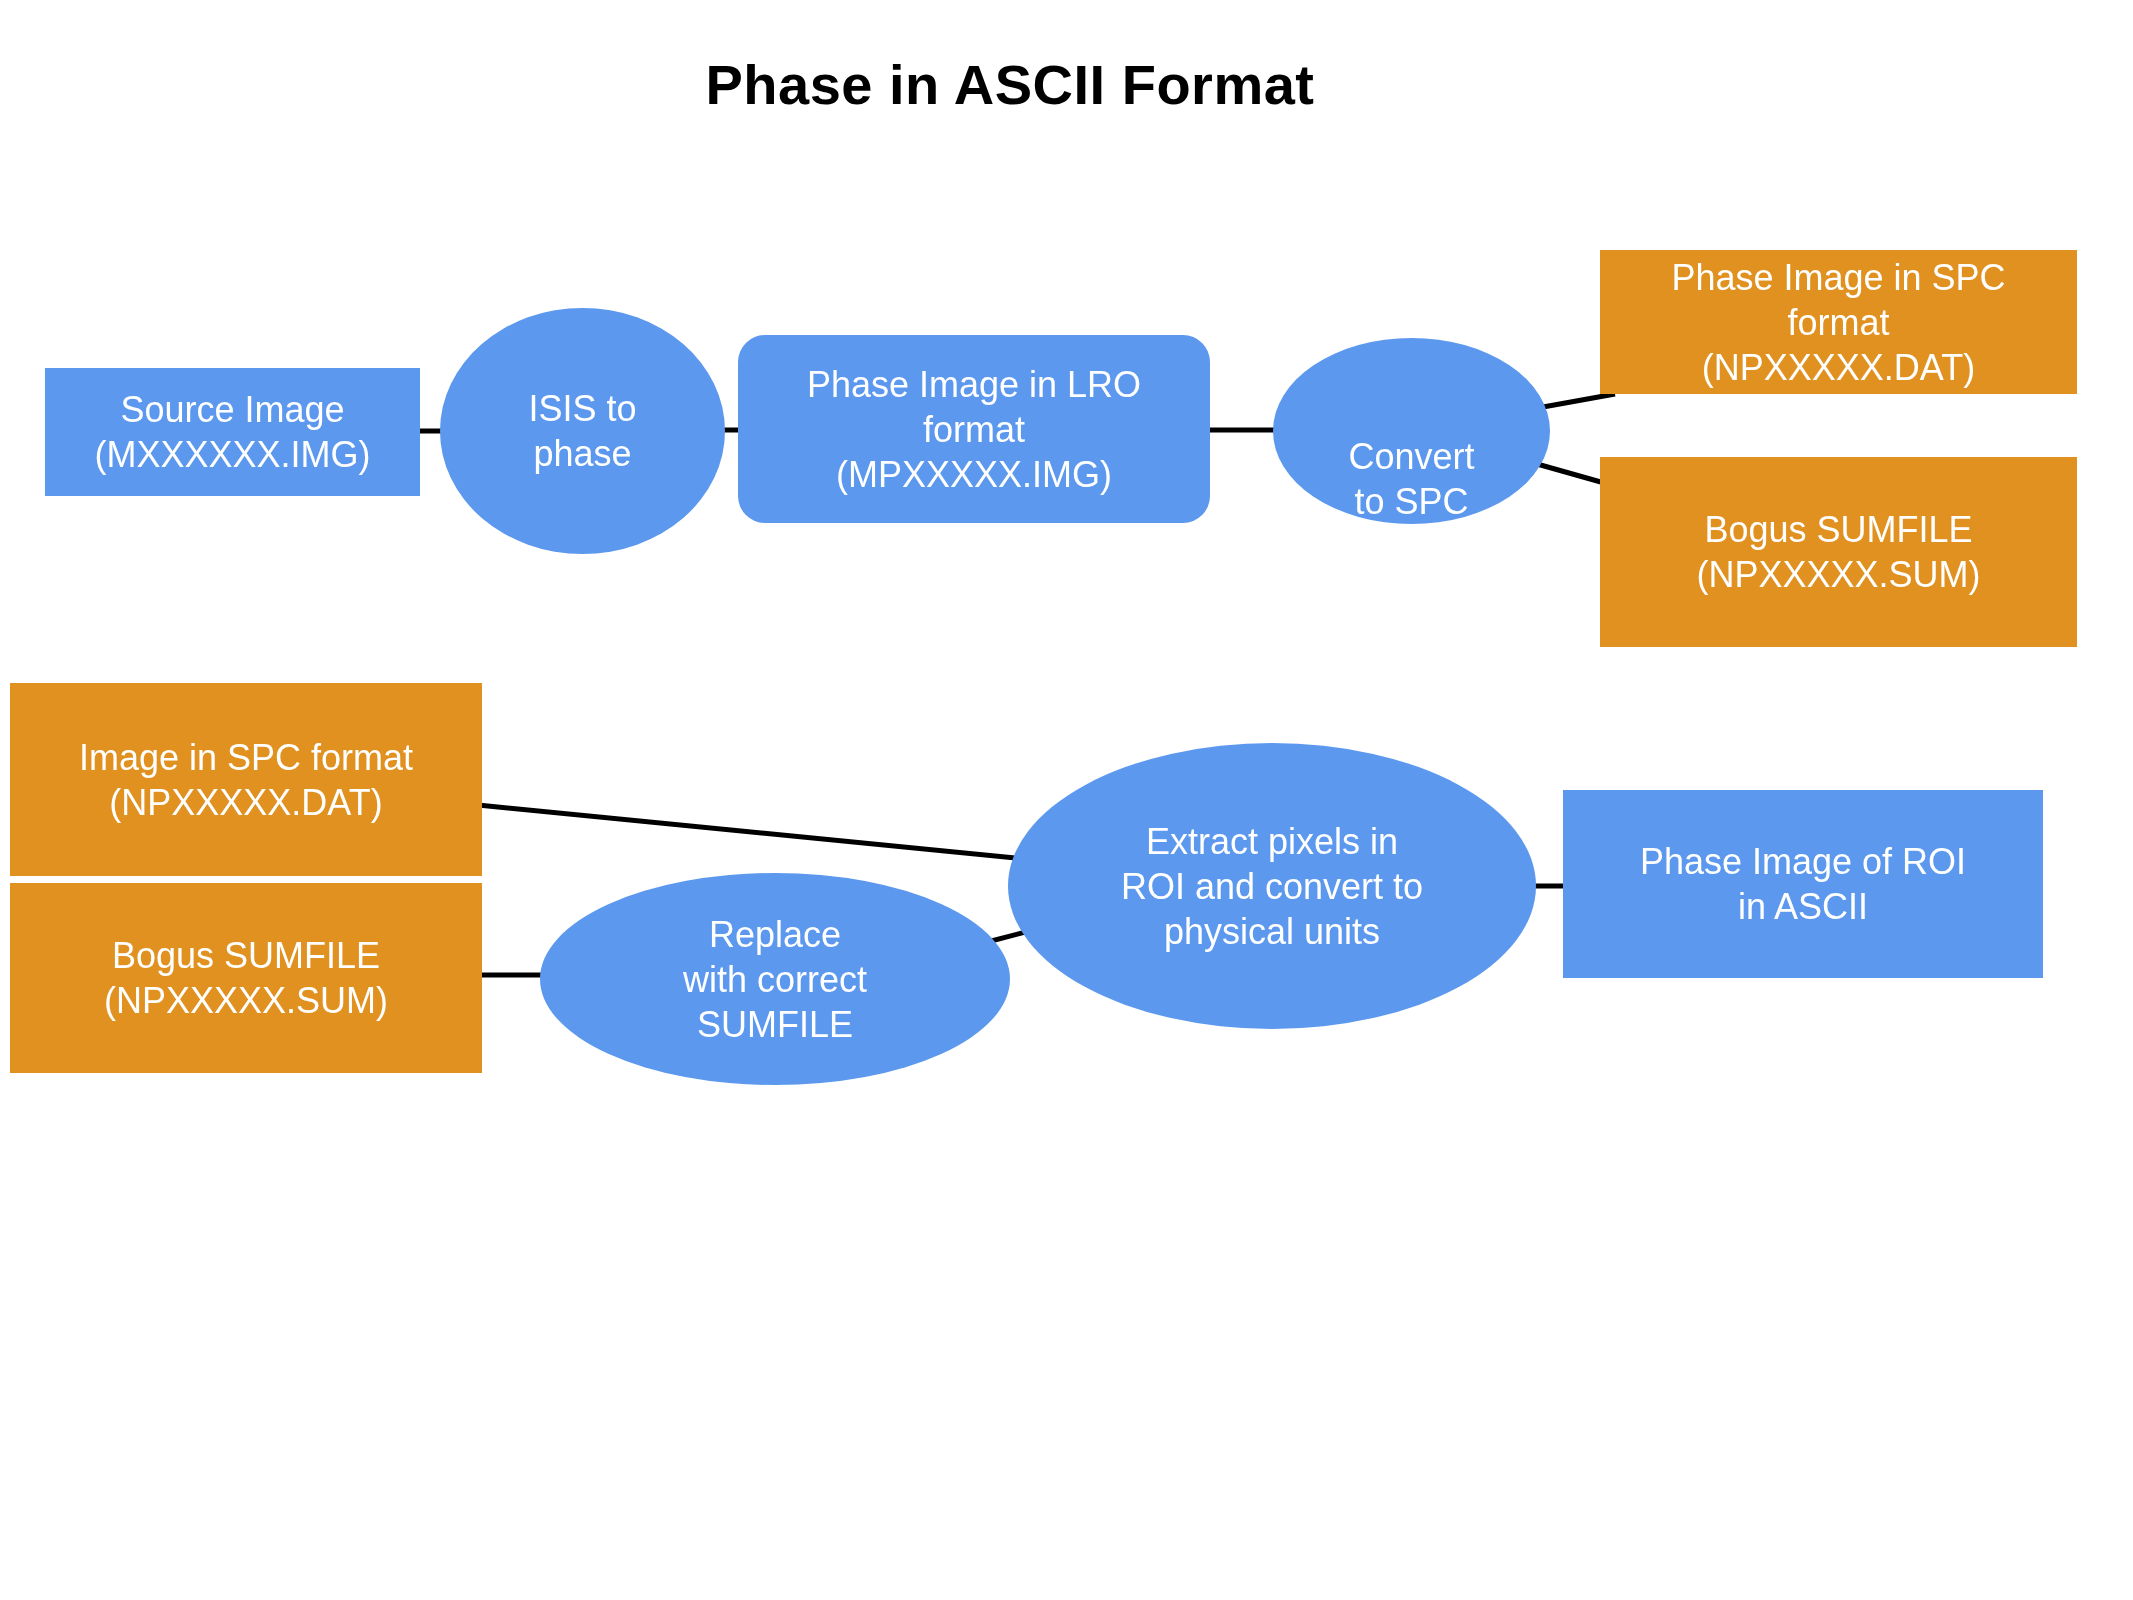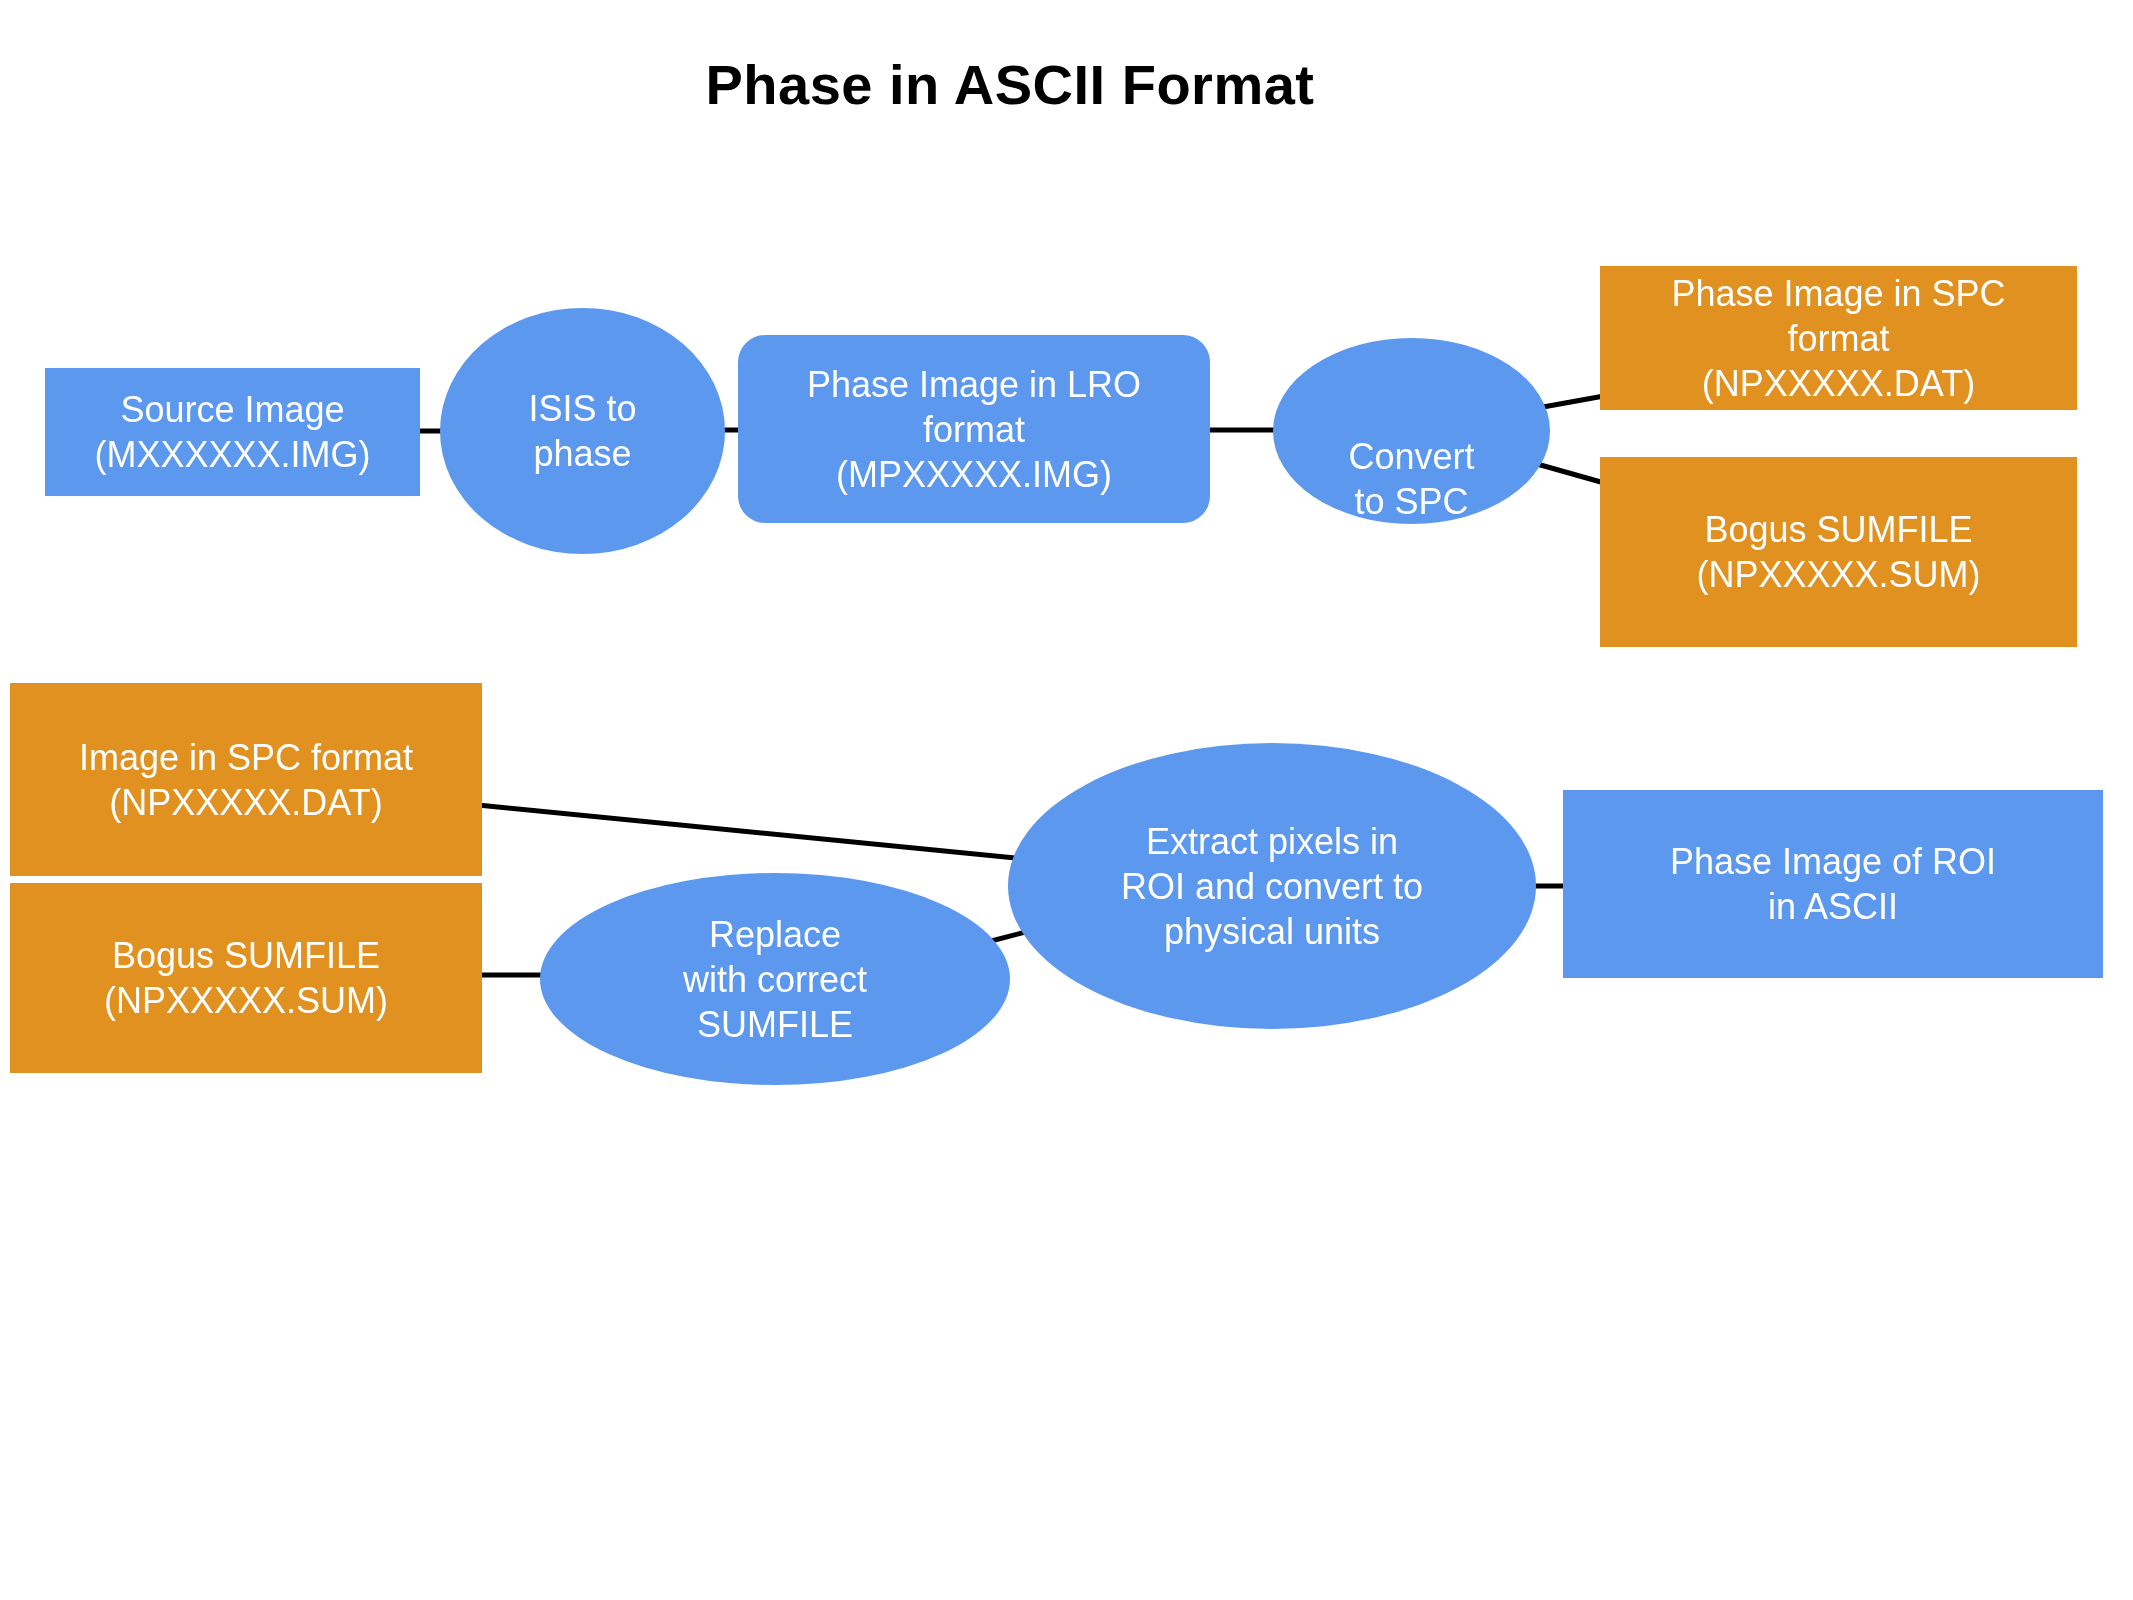--- a/index.html
+++ b/index.html
@@ -56,27 +56,27 @@
     padding: 0 8px;
   }
   .blue   { background: var(--node-blue, #5b98ee); }
   .orange { background: var(--node-orange, #e0911f); }
   .ellipse { border-radius: 50%; }
 
   .n-source       { left: 45px;   top: 368px; width: 375px; height: 128px; }
   .n-isis         { left: 440px;  top: 308px; width: 285px; height: 246px; }
   .n-lro          { left: 738px;  top: 335px; width: 472px; height: 188px; border-radius: 27px; }
   .n-convert      { left: 1273px; top: 338px; width: 277px; height: 186px; align-items: flex-end; }
-  .n-spc-top      { left: 1600px; top: 266px; width: 477px; height: 144px; }
+  .n-spc-top      { left: 1600px; top: 250px; width: 477px; height: 144px; }
   .n-bogus-top    { left: 1600px; top: 457px; width: 477px; height: 190px; }
   .n-spc-bottom   { left: 10px;   top: 683px; width: 472px; height: 193px; }
   .n-bogus-bottom { left: 10px;   top: 883px; width: 472px; height: 190px; }
   .n-replace      { left: 540px;  top: 873px; width: 470px; height: 212px; }
   .n-extract      { left: 1008px; top: 743px; width: 528px; height: 286px; }
-  .n-ascii        { left: 1563px; top: 790px; width: 540px; height: 188px; }
+  .n-ascii        { left: 1563px; top: 790px; width: 480px; height: 188px; }
 </style>
 </head>
 <body>
 
 <div class="canvas">
 
   <div class="title">Phase in ASCII Format</div>
 
   <svg class="connectors" viewBox="0 0 2133 1600" xmlns="http://www.w3.org/2000/svg">
     <line x1="405" y1="431" x2="455" y2="431"></line>

